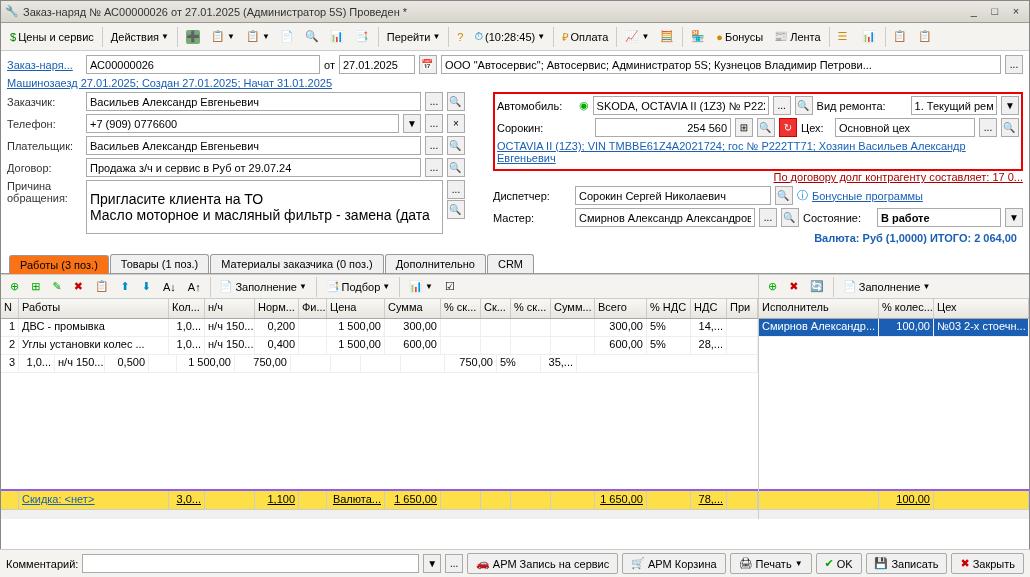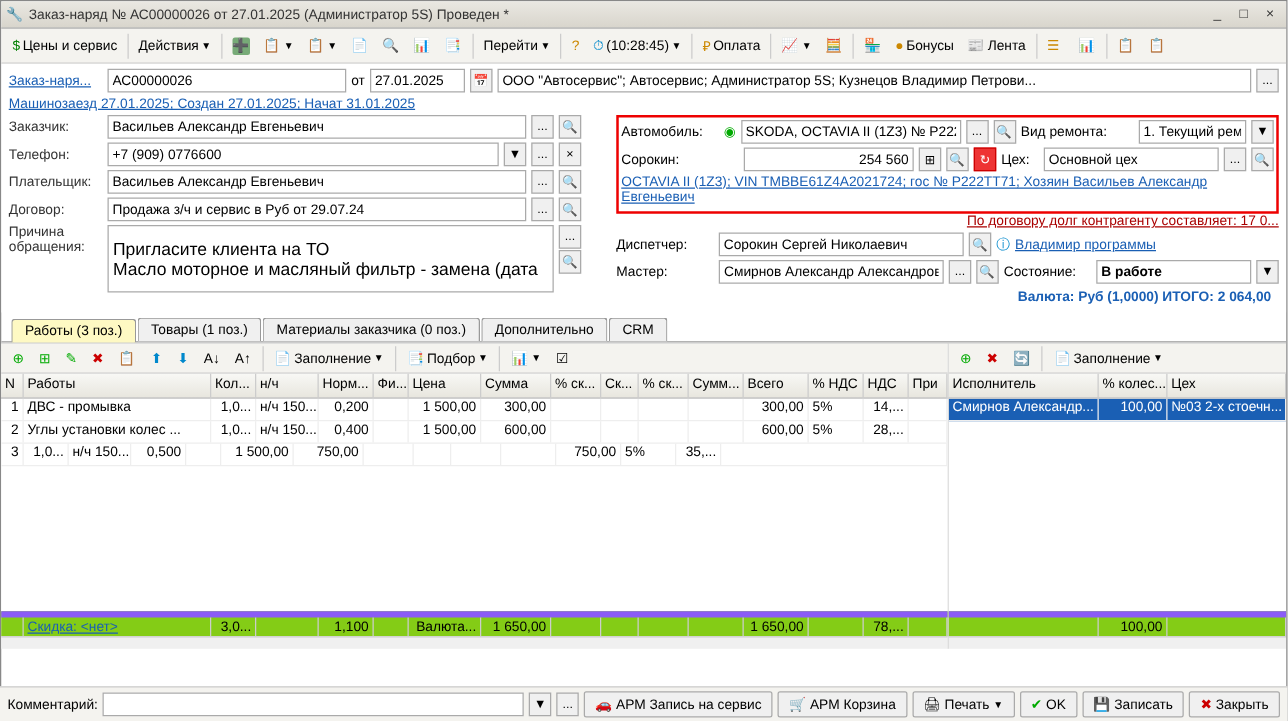--- a/index.html
+++ b/index.html
@@ -21,32 +21,32 @@
 .field{border:1px solid #aaa;height:19px;padding:1px 3px;background:#fff;display:flex;align-items:center;}
 .field input{border:none;outline:none;width:100%;font-size:11px;}
 .ellbtn{width:18px;height:19px;border:1px solid #aaa;background:#f0f0f0;cursor:pointer;display:flex;align-items:center;justify-content:center;font-size:10px;}
 .link{color:#1a5fb4;text-decoration:underline;cursor:pointer;}
 .two-col{display:flex;gap:8px;}
 .left-col{flex:0 0 458px;}
 .right-col{flex:1;margin-left:20px;}
 .highlight-box{border:2px solid #e00;padding:2px;position:relative;}
 .tabs{display:flex;border-bottom:1px solid #999;margin-top:4px;padding-left:8px;}
 .tab{padding:3px 10px;border:1px solid #999;border-bottom:none;background:#f0f0f0;margin-right:1px;cursor:pointer;border-radius:3px 3px 0 0;}
-.tab.active{background:#fef9c3;position:relative;top:1px;}
+.tab.active{background:#f97316;position:relative;top:1px;}
 .grid-area{display:flex;border-top:1px solid #ccc;}
 .grid-left{flex:1;border-right:1px solid #ccc;}
 .grid-right{width:270px;}
 .grid-tb{background:#f4f3ef;height:24px;display:flex;align-items:center;padding:0 4px;gap:2px;border-bottom:1px solid #ccc;}
 .grid-head{display:flex;background:linear-gradient(#f8f8f5,#e8e6de);border-bottom:1px solid #aaa;height:20px;}
 .gh{border-right:1px solid #ccc;padding:2px 3px;overflow:hidden;white-space:nowrap;}
 .grid-body{height:170px;overflow:auto;background:#fff;}
 .grid-row{display:flex;border-bottom:1px solid #eee;height:18px;}
 .gc{border-right:1px solid #eee;padding:1px 3px;overflow:hidden;white-space:nowrap;}
 .grid-row.sel{background:#1a5fb4;color:#fff;}
-.grid-foot{display:flex;background:#84cc16;border-top:5px solid #8b5cf6;height:20px;}
+.grid-foot{display:flex;background:#fde047;border-top:2px solid #8b5cf6;height:20px;text-decoration:underline;}
 .bottom-bar{position:absolute;bottom:0;left:0;right:0;background:#f4f3ef;height:28px;display:flex;align-items:center;padding:0 6px;gap:4px;border-top:1px solid #ccc;}
 .btn{padding:3px 8px;border:1px solid #aaa;background:#f0f0f0;cursor:pointer;display:flex;align-items:center;gap:3px;border-radius:2px;}
 .ar{text-align:right;}
 .scroller{height:10px;background:#f0f0f0;border-top:1px solid #ccc;}
 .debt{color:#a00;text-align:right;}
 .currency-line{color:#1a5fb4;font-weight:bold;text-align:right;padding:2px 6px;}
 textarea{border:none;outline:none;resize:none;width:100%;font-family:inherit;font-size:14px;}
 </style>
 </head>
 <body>
@@ -146,21 +146,21 @@
       <span class="ico" style="color:#0a0">📋</span>
     </div>
   <div class="tbtn">
       <span class="ico" style="color:#ca0">📋</span>
     </div>
 </div>
 
 <div class="form-area">
   <div class="row">
     <span class="lbl link">Заказ-наря...</span>
-    <div class="field" style="width:191px">
+    <div class="field" style="width:234px">
         <input value="АС00000026" style="">
       </div>
     <span>от</span>
     <div class="field" style="width:76px">
         <input value="27.01.2025" style="">
       </div>
     <div class="ellbtn">📅</div>
     <div class="field" style="flex:1">
         <input value="ООО &quot;Автосервис&quot;; Автосервис; Администратор 5S; Кузнецов Владимир Петрови..." style="">
       </div>
@@ -256,21 +256,21 @@
       <div class="row debt">
         <span class="link" style="color:#a00;flex:1">По договору долг контрагенту составляет: 17 0...</span>
       </div>
       <div class="row">
         <span class="lbl2">Диспетчер:</span>
         <div class="field" style="width:196px">
             <input value="Сорокин Сергей Николаевич" style="">
           </div>
         <div class="ellbtn">🔍</div>
         <span style="color:#08c">ⓘ</span>
-        <span class="link">Владимир программы</span>
+        <span class="link">Бонусные программы</span>
       </div>
       <div class="row">
         <span class="lbl2">Мастер:</span>
         <div class="field" style="width:180px">
             <input value="Смирнов Александр Александрович" style="">
           </div>
         <div class="ellbtn">...</div>
         <div class="ellbtn">🔍</div>
         <span class="lbl3" style="width:70px">Состояние:</span>
         <div class="field" style="flex:1;font-weight:bold">

